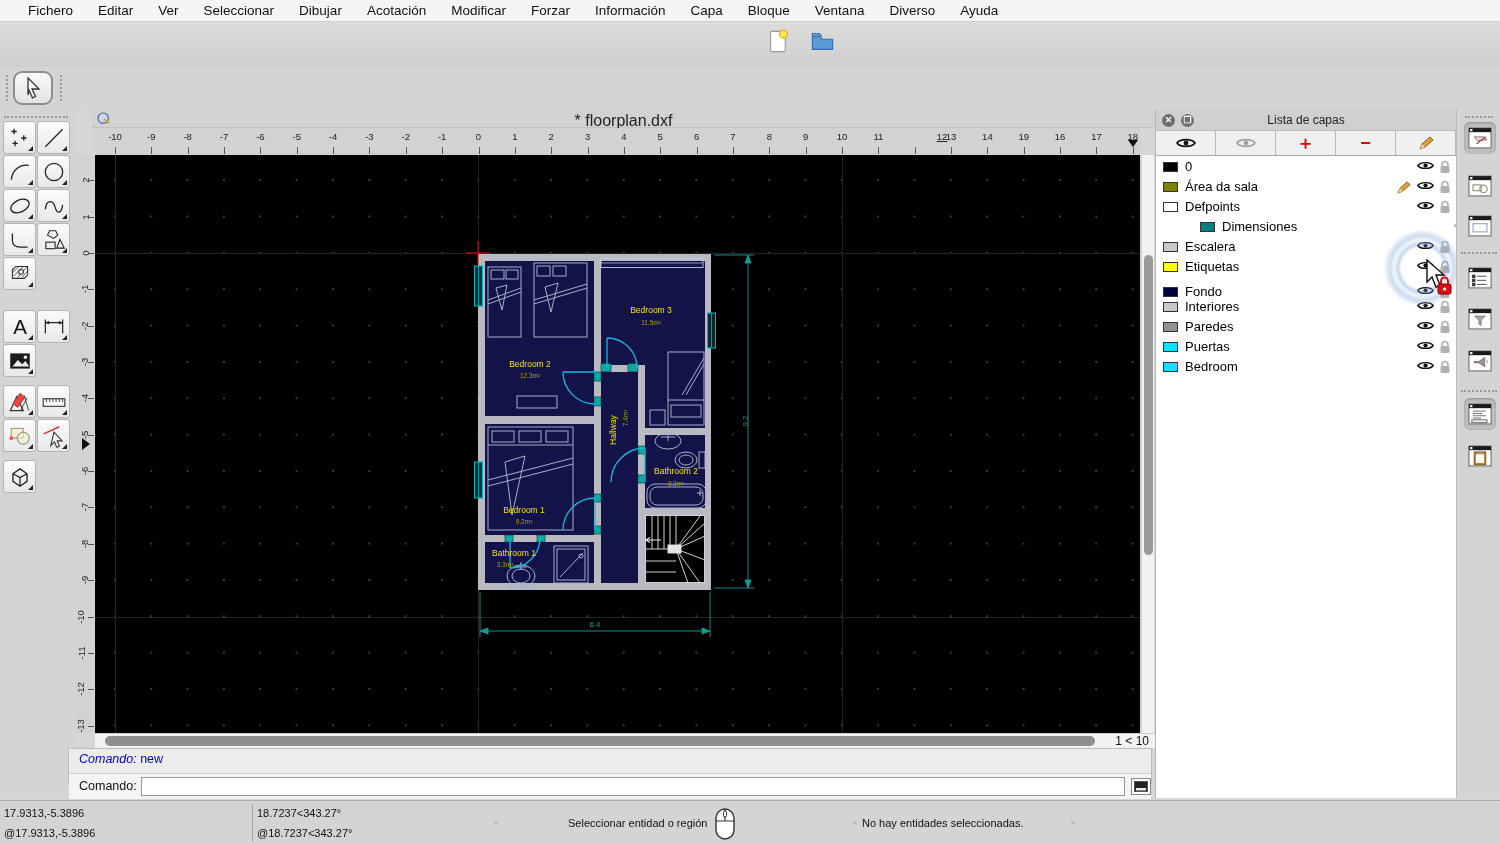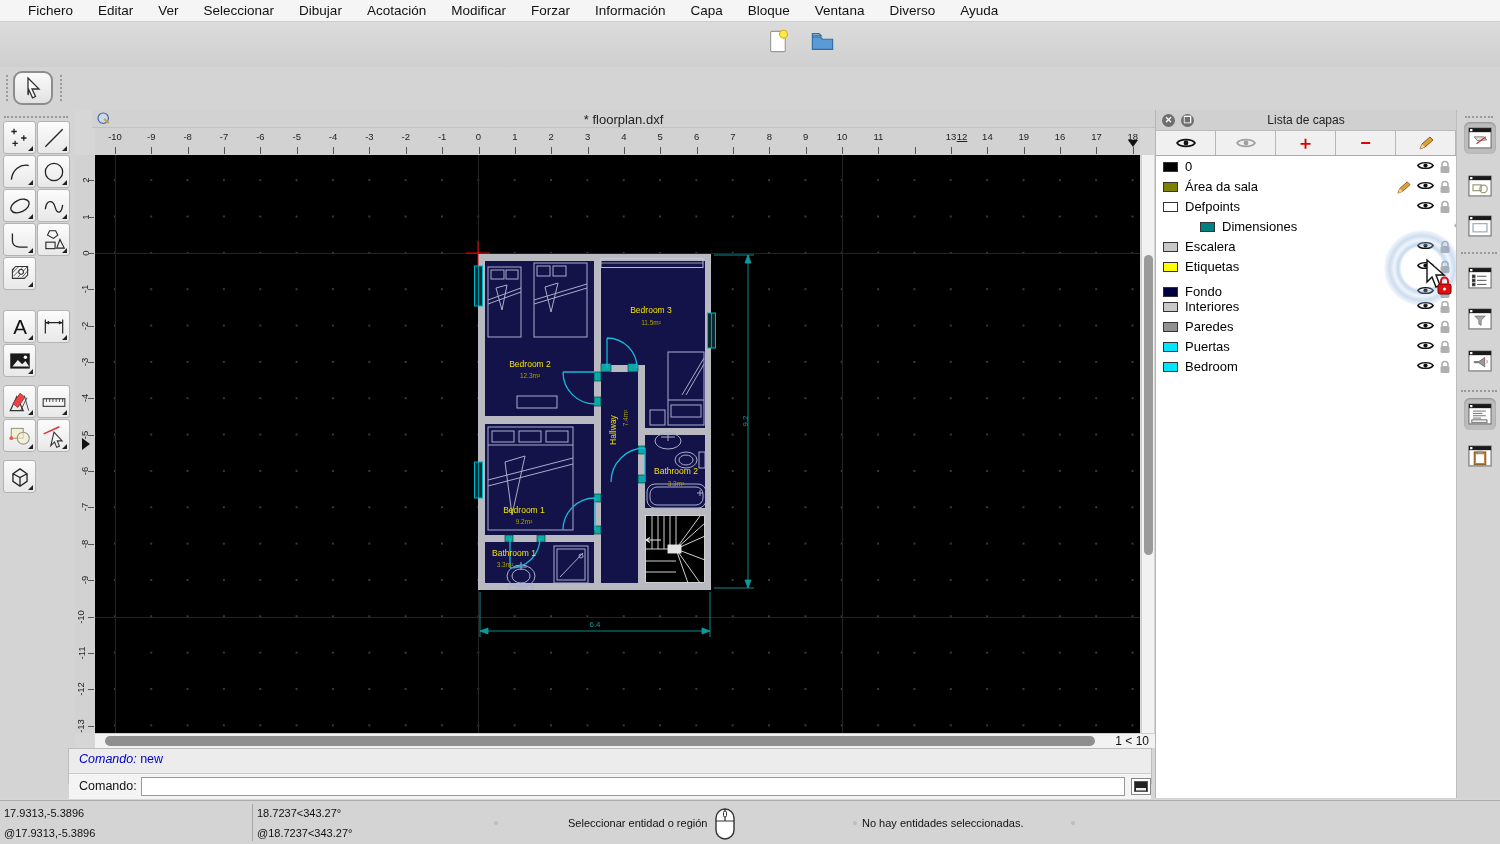--- a/index.html
+++ b/index.html
@@ -30,21 +30,21 @@
   .dots-v{width:4px;height:26px;border-left:2px dotted #9a9a9a;}
   #leftdock{left:0;top:110px;width:75px;height:688px;background:#d4d4d4;}
   #leftdock .dots-h{position:absolute;left:4px;top:6px;width:64px;border-top:2px dotted #9a9a9a;}
   .ltool{position:absolute;width:33px;height:33px;background:linear-gradient(#fcfcfc,#e8e8e8);
          border:1px solid #b3b3b3;border-radius:3px;display:flex;align-items:center;justify-content:center;}
   .ltool .cnr{position:absolute;right:2px;bottom:2px;width:0;height:0;
               border-left:5px solid transparent;border-bottom:5px solid #222;}
 
   
   #tabbar{left:92px;top:110px;width:1063px;height:18px;background:#d2d2d2;border-bottom:1px solid #c2c2c2;}
-  #tabtitle{position:absolute;left:0;right:0;top:2px;text-align:center;font-size:13px;color:#222;}
+  #tabtitle{position:absolute;left:0;right:0;top:2px;text-align:center;font-size:16px;color:#222;}
   #hruler{left:95px;top:128px;width:1045px;height:27px;background:#d2d2d2;color:#222;font-size:9.5px;}
   .htick{position:absolute;bottom:1px;width:1px;height:7px;background:#555;}
   .hnum{position:absolute;top:3px;transform:translateX(-50%);}
   #rulermark{position:absolute;bottom:8px;width:0;height:0;border-left:5px solid transparent;
              border-right:5px solid transparent;border-top:7px solid #111;}
   #vruler{left:75px;top:155px;width:20px;height:578px;background:#d2d2d2;color:#222;font-size:9.5px;}
   .vtick{position:absolute;right:1px;height:1px;width:6px;background:#555;}
   .vnum{position:absolute;right:7px;transform:translateY(-50%) rotate(-90deg);}
   #collapse-arrow{position:absolute;left:7px;top:283px;width:0;height:0;border-top:6px solid transparent;
                   border-bottom:6px solid transparent;border-left:8px solid #111;}
@@ -507,21 +507,21 @@
       <div class="hnum" style="left: 637.95px;">7</div>
       <div class="htick" style="left: 637.95px;"></div>
       <div class="hnum" style="left: 674.3px;">8</div>
       <div class="htick" style="left: 674.3px;"></div>
       <div class="hnum" style="left: 710.65px;">9</div>
       <div class="htick" style="left: 710.65px;"></div>
       <div class="hnum" style="left: 747px;">10</div>
       <div class="htick" style="left: 747px;"></div>
       <div class="hnum" style="left: 783.35px;">11</div>
       <div class="htick" style="left: 783.35px;"></div>
-      <div class="hnum" style="left: 867px; text-decoration: underline;">12</div>
+      <div class="hnum" style="left: 847px; text-decoration: underline;">12</div>
       <div class="htick" style="left: 819.7px;"></div>
       <div class="hnum" style="left: 856.05px;">13</div>
       <div class="htick" style="left: 856.05px;"></div>
       <div class="hnum" style="left: 892.4px;">14</div>
       <div class="htick" style="left: 892.4px;"></div>
       <div class="hnum" style="left: 928.75px;">19</div>
       <div class="htick" style="left: 928.75px;"></div>
       <div class="hnum" style="left: 965.1px;">16</div>
       <div class="htick" style="left: 965.1px;"></div>
       <div class="hnum" style="left: 1001.45px;">17</div>

